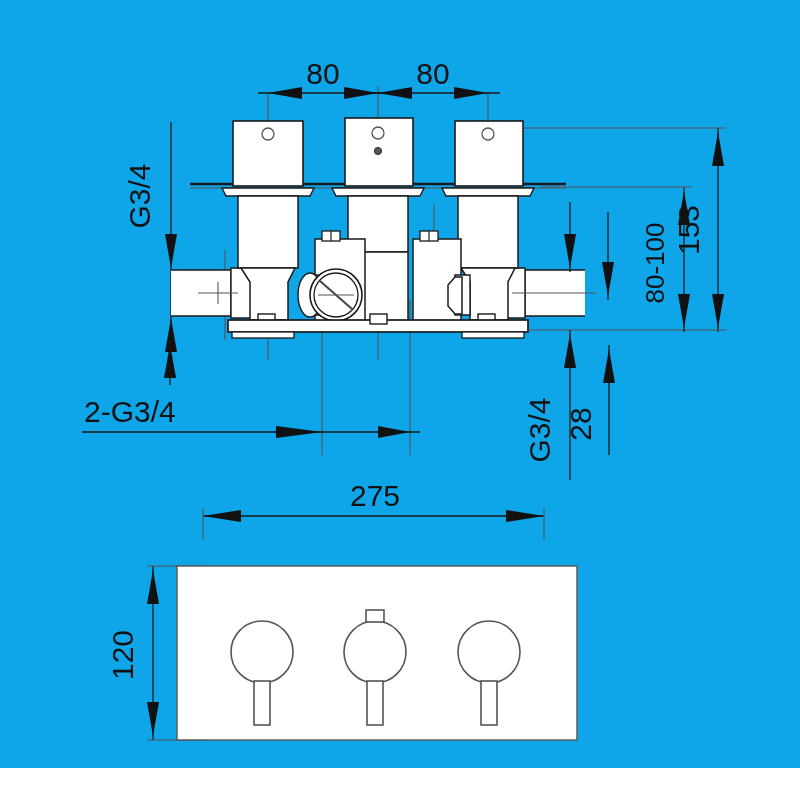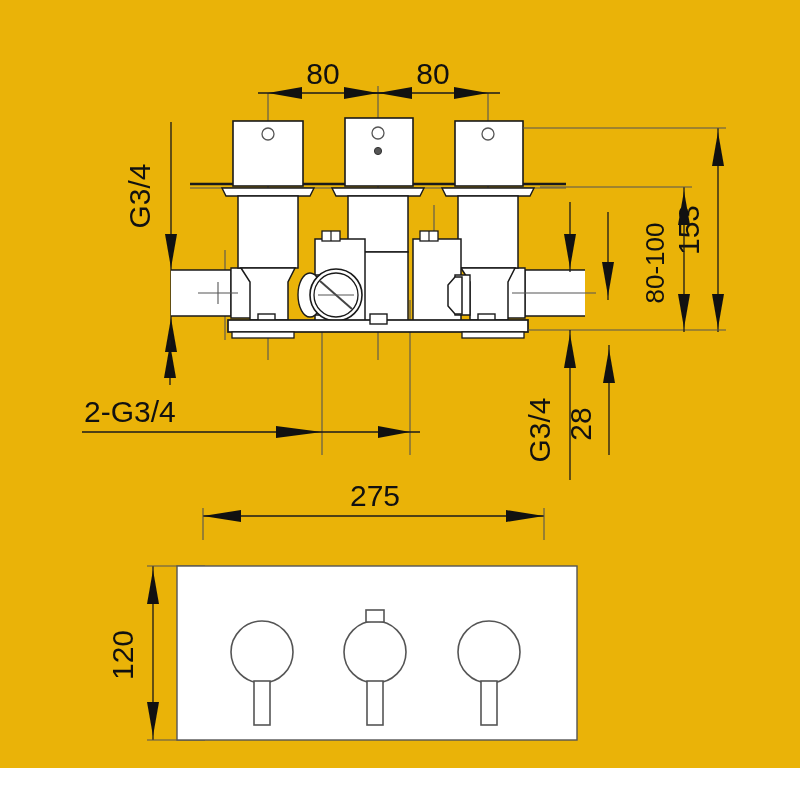--- a/index.html
+++ b/index.html
@@ -8,21 +8,21 @@
     padding: 0;
     background: #ffffff;
   }
   body {
     font-family: "Liberation Sans", sans-serif;
   }
   #drawing-root {
     position: relative;
     width: 800px;
     height: 768px;
-    background: #eab308;
+    background: #0ea5e9;
     overflow: hidden;
   }
   #drawing-svg {
     position: absolute;
     left: 0;
     top: 0;
     width: 800px;
     height: 800px;
     display: block;
   }

